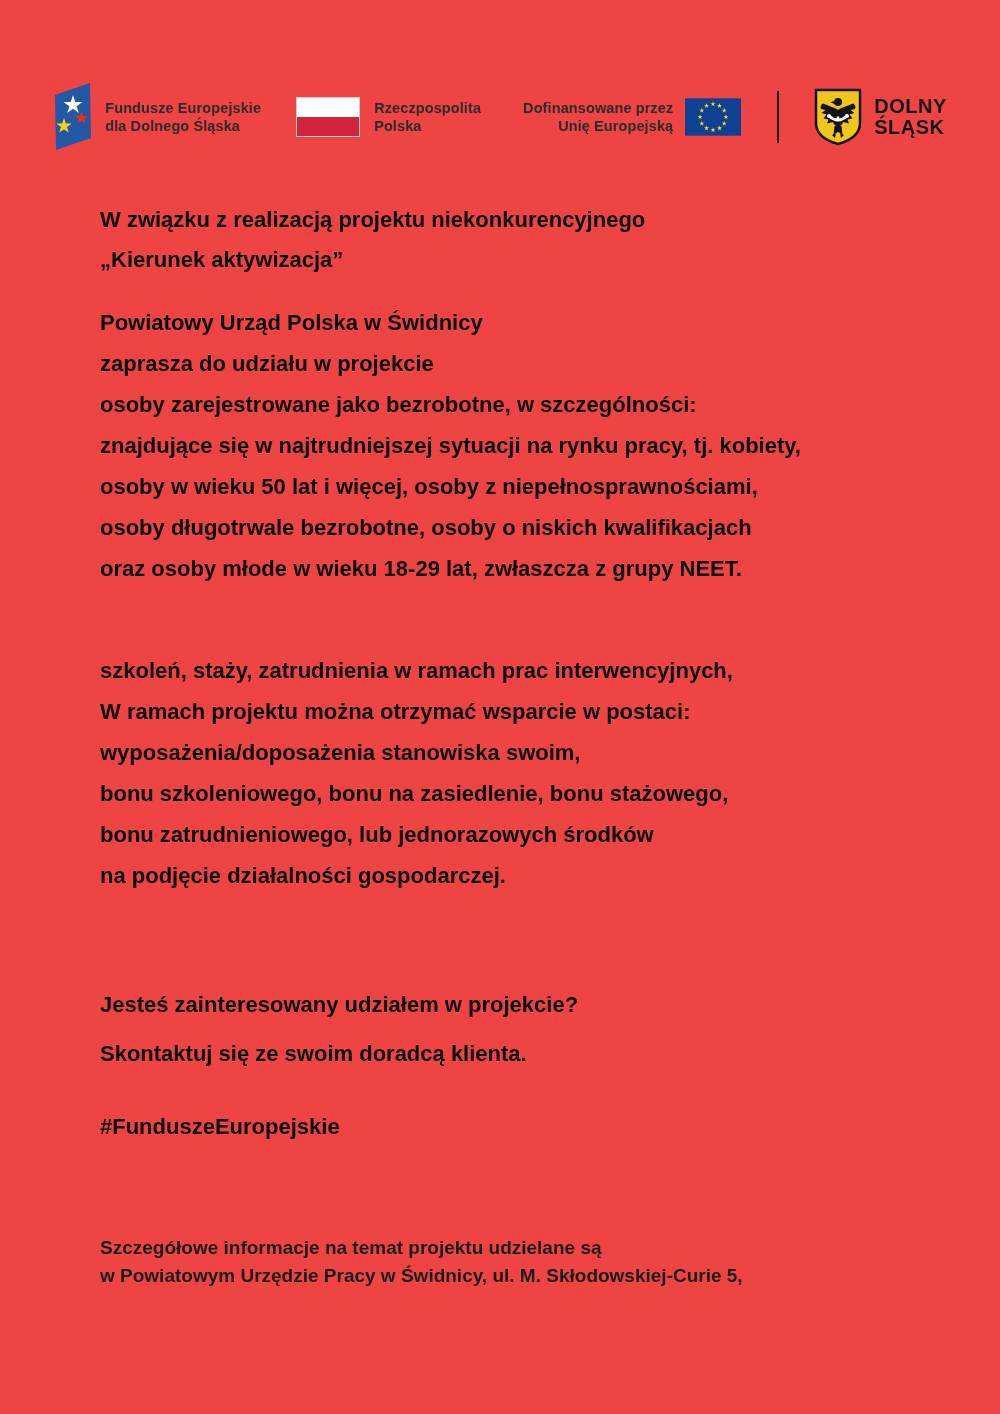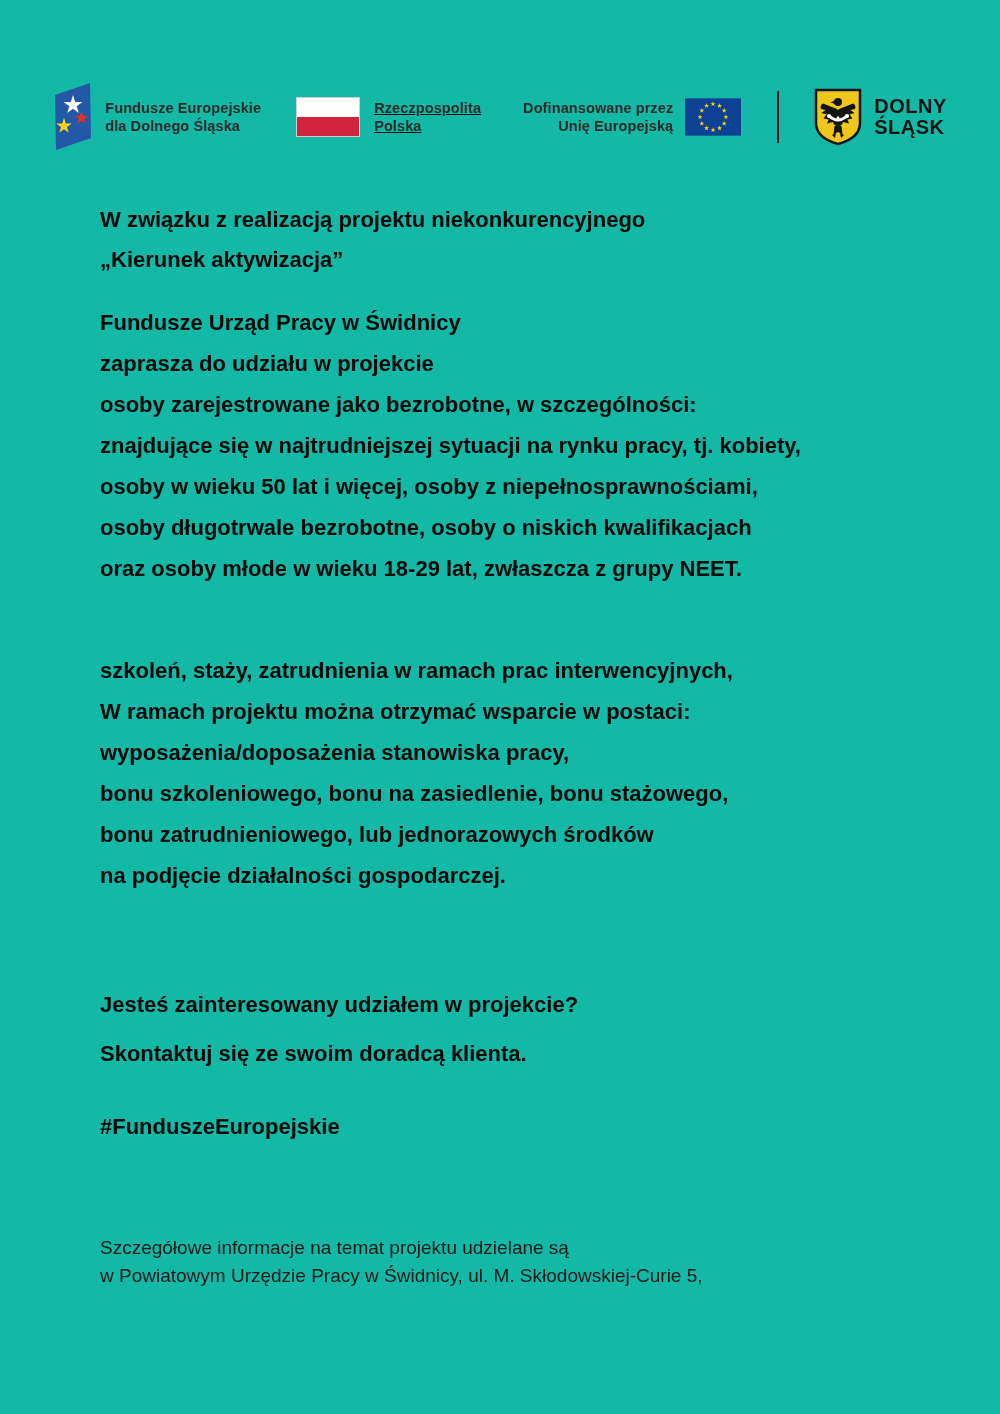--- a/index.html
+++ b/index.html
@@ -2,21 +2,21 @@
 <html lang="pl"><head>
 <meta charset="utf-8">
 <style>
   * { margin: 0; padding: 0; box-sizing: border-box; }
   html, body { background: #ffffff; }
   .page {
     position: relative;
     width: 1000px;
     height: 1414px;
     margin: 0 auto;
-    background: #14b8a6;
+    background: #ef4444;
     font-family: "Liberation Sans", sans-serif;
     color: #0a0a0a;
     overflow: hidden;
   }
 
   
   .logo-strip {
     position: absolute;
     top: 83px;
     left: 0;
@@ -29,21 +29,21 @@
   }
   .logo-block { display: flex; align-items: center; }
   .logo-caption {
     font-size: 14.5px;
     line-height: 18px;
     font-weight: bold;
     color: #2b2b2b;
     letter-spacing: 0.1px;
   }
   .fe-block .logo-caption { margin-left: 12px; }
-  .pl-block { margin-left: 35px; text-decoration: underline; }
+  .pl-block { margin-left: 35px; }
   .pl-flag {
     width: 64px; height: 40px;
     border: 1px solid #cfcfcf;
     display: flex; flex-direction: column;
   }
   .pl-flag .white { flex: 1; background: #ffffff; }
   .pl-flag .red   { flex: 1; background: #d2233c; }
   .pl-block .logo-caption { margin-left: 14px; }
   .eu-block { margin-left: 42px; }
   .eu-block .logo-caption { text-align: right; margin-right: 12px; }
@@ -68,21 +68,21 @@
   .intro .line2 { margin-top: 0; }
   .invitation { margin-top: 22px; }
   .support    { margin-top: 61px; }
   .cta1 { margin-top: 88px; }
   .cta2 { margin-top: 8px; }
   .hashtag { margin-top: 32px; }
   .footer {
     margin-top: 87px;
     font-size: 19px;
     line-height: 28px;
-    font-weight: normal;
+    font-weight: bold;
     color: #1a1a1a;
   }
 </style>
 </head>
 <body>
 
 <div class="page">
 
   <svg width="0" height="0" style="position:absolute" aria-hidden="true">
     <defs>
@@ -172,33 +172,33 @@
   </div>
 
   <div class="doc">
 
     <div class="intro">
       <div class="line1">W związku z realizacją projektu niekonkurencyjnego</div>
       <div class="line2">„Kierunek aktywizacja”</div>
     </div>
 
     <div class="invitation">
-        <div class="b-line">Fundusze Urząd Pracy w Świdnicy</div>
+        <div class="b-line">Powiatowy Urząd Polska w Świdnicy</div>
         <div class="b-line">zaprasza do udziału w projekcie</div>
         <div class="b-line">osoby zarejestrowane jako bezrobotne, w szczególności:</div>
         <div class="b-line">znajdujące się w najtrudniejszej sytuacji na rynku pracy, tj. kobiety,</div>
         <div class="b-line">osoby w wieku 50 lat i więcej, osoby z niepełnosprawnościami,</div>
         <div class="b-line">osoby długotrwale bezrobotne, osoby o niskich kwalifikacjach</div>
         <div class="b-line">oraz osoby młode w wieku 18-29 lat, zwłaszcza z grupy NEET.</div>
       </div>
 
     <div class="support">
         <div class="b-line">szkoleń, staży, zatrudnienia w ramach prac interwencyjnych,</div>
         <div class="b-line">W ramach projektu można otrzymać wsparcie w postaci:</div>
-        <div class="b-line">wyposażenia/doposażenia stanowiska pracy,</div>
+        <div class="b-line">wyposażenia/doposażenia stanowiska swoim,</div>
         <div class="b-line">bonu szkoleniowego, bonu na zasiedlenie, bonu stażowego,</div>
         <div class="b-line">bonu zatrudnieniowego, lub jednorazowych środków</div>
         <div class="b-line">na podjęcie działalności gospodarczej.</div>
       </div>
 
     <div class="cta1 b-line">Jesteś zainteresowany udziałem w projekcie?</div>
     <div class="cta2 b-line">Skontaktuj się ze swoim doradcą klienta.</div>
 
     <div class="hashtag b-line">#FunduszeEuropejskie</div>
 

